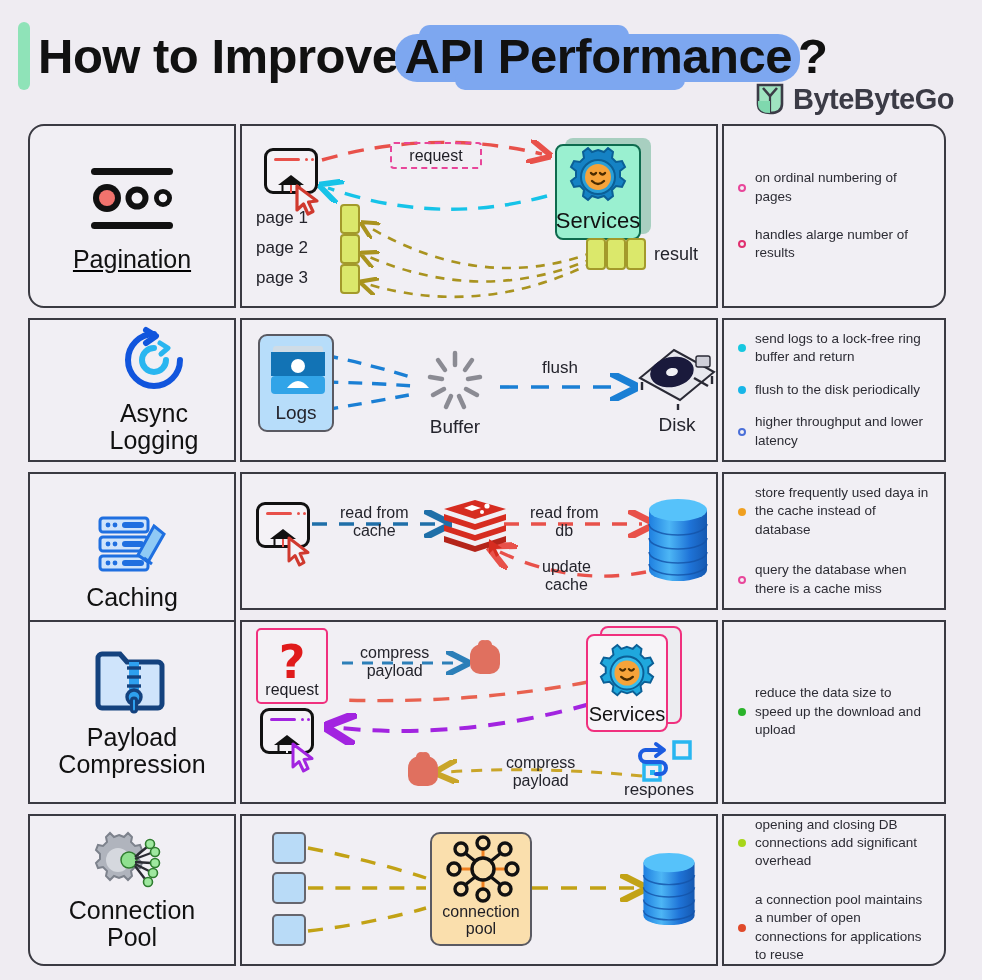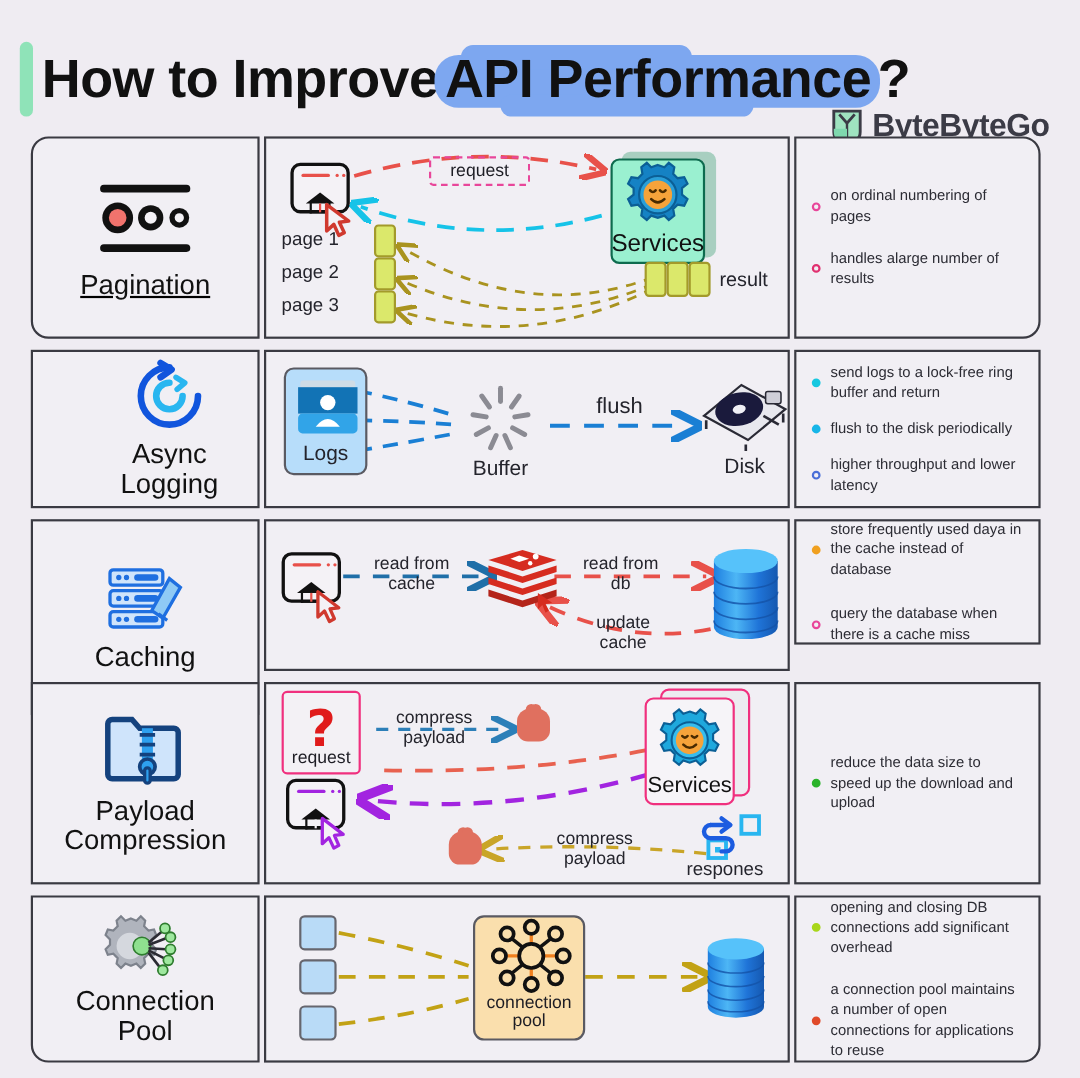--- a/index.html
+++ b/index.html
@@ -5,21 +5,21 @@
   * { box-sizing: border-box; margin: 0; padding: 0; }
   html, body {
     width: 982px; height: 980px;
     background: #efecf2;
     font-family: "Liberation Sans", sans-serif;
     overflow: hidden;
   }
   .page { position: relative; width: 982px; height: 980px; background: #efecf2; }
 
   
-  .header { position: absolute; left: 0; top: 16px; width: 982px; height: 120px; }
+  .header { position: absolute; left: 0; top: 0; width: 982px; height: 120px; }
   .accent-bar {
     position: absolute; left: 18px; top: 22px; width: 12px; height: 68px;
     background: #8fe3b8; border-radius: 6px;
   }
   .title {
     position: absolute; left: 38px; top: 22px; height: 68px;
     display: flex; align-items: center;
     font-size: 49px; font-weight: bold; color: #111;
     white-space: nowrap; letter-spacing: -0.5px;
     font-family: "Liberation Sans", sans-serif;
@@ -343,21 +343,21 @@
                 <line x1="57" y1="45" x2="46" y2="39"></line>
               <line x1="44" y1="57" x2="39" y2="46"></line>
                 <line x1="26" y1="57" x2="31" y2="46"></line>
               <line x1="13" y1="45" x2="24" y2="39"></line>
                 <line x1="10" y1="27" x2="22" y2="29"></line>
               <line x1="18" y1="10" x2="25" y2="20"></line>
             </g>
           </svg>
           <div class="cap" style="left:178px; width:70px; top:96px; font-size:19px;">Buffer</div>
 
-          <div class="cap" style="left:300px; top:38px; font-size:20px;">flush</div>
+          <div class="cap" style="left:300px; top:38px; font-size:17px;">flush</div>
 
           <svg width="86" height="70" viewBox="0 0 86 70" style="position:absolute;left:392px;top:22px;">
             <path d="M6 36 L40 8 L80 30 L46 58 Z" fill="#e8e8ee" stroke="#2a2a35" stroke-width="2"></path>
             <ellipse cx="38" cy="30" rx="22" ry="15" transform="rotate(-12 38 30)" fill="#1a1a3c"></ellipse>
             <ellipse cx="38" cy="30" rx="6" ry="4" transform="rotate(-12 38 30)" fill="#f0f0f5"></ellipse>
             <rect x="62" y="14" width="14" height="11" rx="2" fill="#cfcfd8" stroke="#2a2a35" stroke-width="1.4"></rect>
             <path d="M60 36 L74 44" stroke="#2a2a35" stroke-width="2.4"></path>
             <path d="M8 40 L8 48 M44 62 L44 68 M78 34 L78 42" stroke="#2a2a35" stroke-width="2.4"></path>
           </svg>
           <div class="cap" style="left:392px; width:86px; top:94px; font-size:19px;">Disk</div>
@@ -476,21 +476,21 @@
             <g stroke="#1453a8" stroke-width="1.6" fill="none" opacity="0.8">
               <path d="M3 26 a29 11 0 0 0 58 0"></path>
                 <path d="M3 40 a29 11 0 0 0 58 0"></path>
               <path d="M3 54 a29 11 0 0 0 58 0"></path>
                 <path d="M3 66 a29 11 0 0 0 58 0"></path>
             </g>
           </svg>
         </div>
       </div>
 
-      <div class="cell col-notes" style="height:114px;">
+      <div class="cell col-notes" style="height:138px;">
         <div class="notes-inner" style="gap:22px;">
           <div class="note">
             <span class="note-bullet" style="border-color:#f0a020;background:#f0a020;"></span>
             <span class="note-text">store frequently used daya in the cache instead of database</span>
           </div>
           <div class="note">
             <span class="note-bullet" style="border-color:#e8469a;"></span>
             <span class="note-text">query the database when there is a cache miss</span>
           </div>
         </div>

